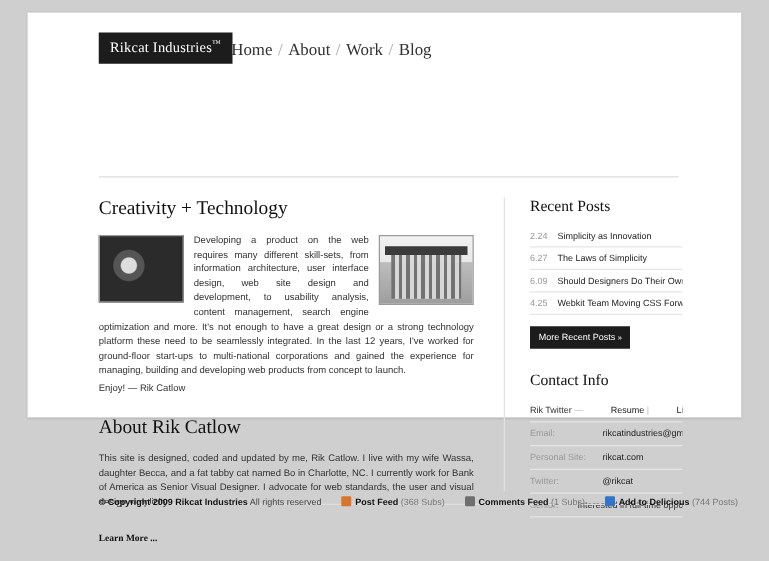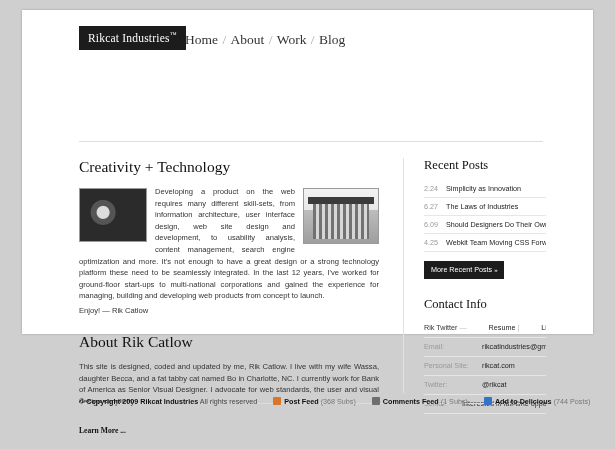--- a/index.html
+++ b/index.html
@@ -286,21 +286,21 @@
 
     <h2 class="sec">About Rik Catlow</h2>
     <div class="body-text">This site is designed, coded and updated by me, Rik Catlow. I live with my wife Wassa, daughter Becca, and a fat tabby cat named Bo in Charlotte, NC. I currently work for Bank of America as Senior Visual Designer. I advocate for web standards, the user and visual design simplicity</div>
     <a class="more-link" href="#">Learn More ...</a>
   </div>
 
   <div class="col-side">
     <h3 class="side">Recent Posts</h3>
     <ul class="posts">
       <li><span class="date">2.24</span><a href="#">Simplicity as Innovation</a></li>
-      <li><span class="date">6.27</span><a href="#">The Laws of Industries</a></li>
+      <li><span class="date">6.27</span><a href="#">The Laws of Simplicity</a></li>
       <li><span class="date">6.09</span><a href="#">Should Designers Do Their Own...</a></li>
       <li><span class="date">4.25</span><a href="#">Webkit Team Moving CSS Forward</a></li>
     </ul>
     <a class="btn-dark" href="#"><span>More Recent Posts</span><span class="caret">»</span></a>
 
     <div class="gap"></div>
 
     <h3 class="side">Contact Info</h3>
     <div class="contact-rows">
       <div class="crow first">

